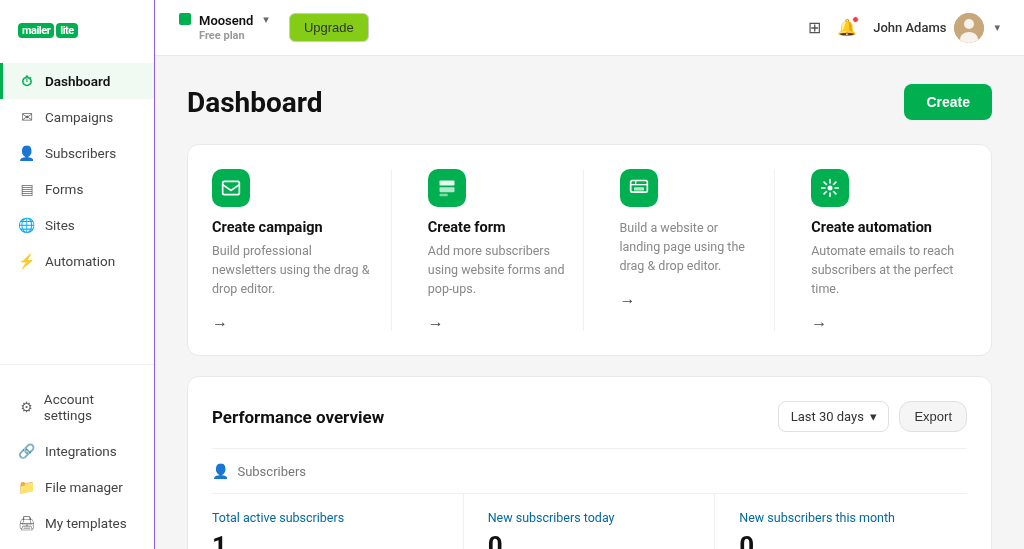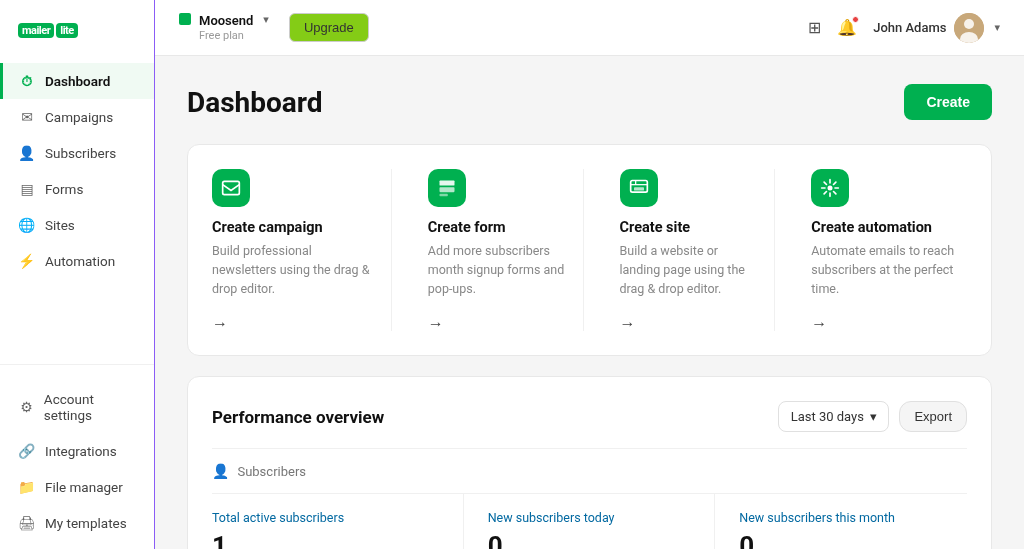--- a/index.html
+++ b/index.html
@@ -109,20 +109,21 @@
     .workspace-name {
       font-size: 13px;
       font-weight: 600;
       color: #111;
       line-height: 1.2;
     }
     .workspace-plan {
       font-size: 11px;
       color: #999;
       line-height: 1.2;
+      font-weight: bold;
     }
     .chevron-icon {
       font-size: 11px;
       color: #666;
       margin-left: 2px;
     }
     .upgrade-btn {
       margin-left: 12px;
       padding: 6px 14px;
       border: 1.5px solid #ccc;
@@ -447,34 +448,33 @@
 
         <div class="quick-action-item">
           <div class="action-icon-box">
             <svg viewBox="0 0 24 24" xmlns="http://www.w3.org/2000/svg">
               <rect x="3" y="3" width="18" height="6" rx="1" fill="#fff" opacity="0.9"></rect>
               <rect x="3" y="11" width="18" height="6" rx="1" fill="#fff" opacity="0.7"></rect>
               <rect x="3" y="19" width="10" height="3" rx="1" fill="#fff" opacity="0.5"></rect>
             </svg>
           </div>
           <div class="action-title">Create form</div>
-          <div class="action-desc">Add more subscribers month signup forms and pop-ups.</div>
+          <div class="action-desc">Add more subscribers using website forms and pop-ups.</div>
           <div class="action-arrow">→</div>
         </div>
 
         <div class="quick-action-item">
           <div class="action-icon-box">
             <svg viewBox="0 0 24 24" xmlns="http://www.w3.org/2000/svg">
               <rect x="2" y="3" width="20" height="14" rx="2" fill="none" stroke="#fff" stroke-width="2"></rect>
               <line x1="2" y1="8" x2="22" y2="8" stroke="#fff" stroke-width="1.5"></line>
               <line x1="8" y1="3" x2="8" y2="8" stroke="#fff" stroke-width="1.5"></line>
               <rect x="6" y="11" width="12" height="4" rx="1" fill="#fff" opacity="0.7"></rect>
             </svg>
           </div>
-          <div class="action-title">Create site</div>
           <div class="action-desc">Build a website or landing page using the drag &amp; drop editor.</div>
           <div class="action-arrow">→</div>
         </div>
 
         <div class="quick-action-item">
           <div class="action-icon-box">
             <svg viewBox="0 0 24 24" xmlns="http://www.w3.org/2000/svg">
               <path d="M12 2v4M12 18v4M4.93 4.93l2.83 2.83M16.24 16.24l2.83 2.83M2 12h4M18 12h4M4.93 19.07l2.83-2.83M16.24 7.76l2.83-2.83" stroke="#fff" stroke-width="2" stroke-linecap="round"></path>
               <circle cx="12" cy="12" r="3" fill="#fff"></circle>
             </svg>

